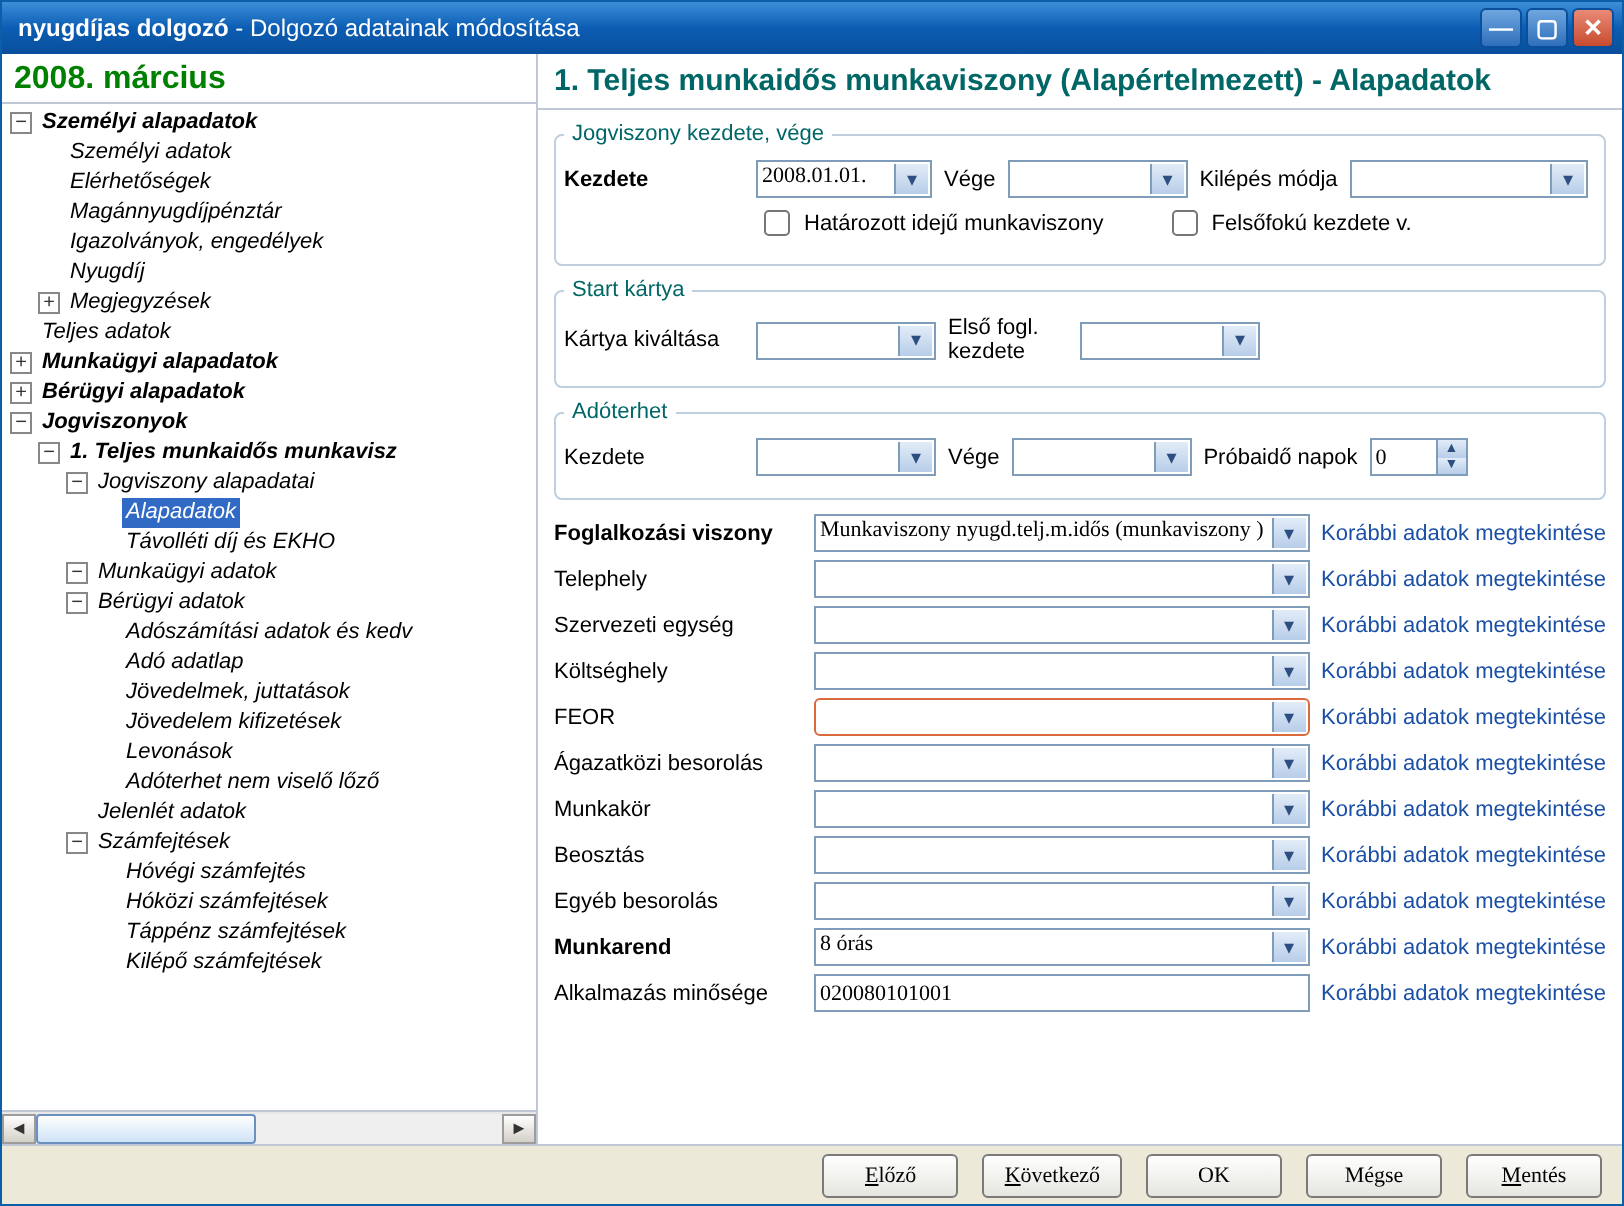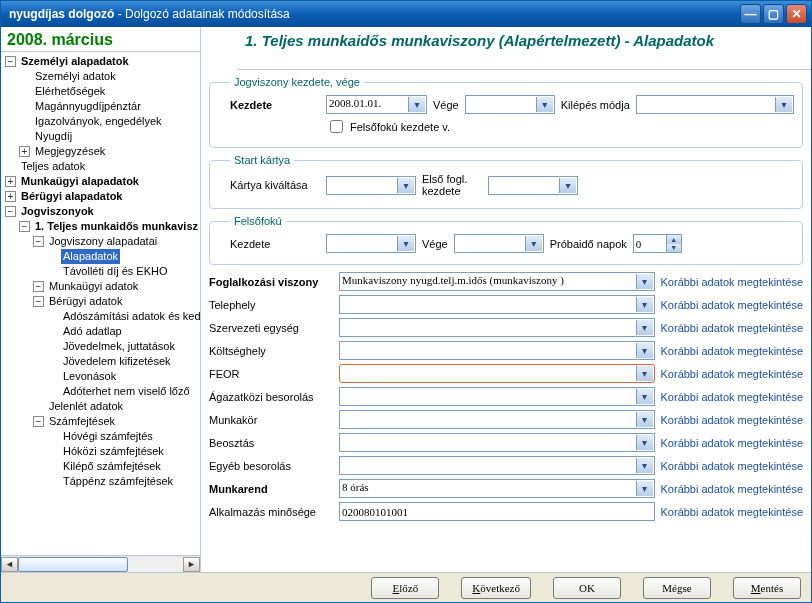--- a/index.html
+++ b/index.html
@@ -38,21 +38,21 @@
     border: 1px solid #0a4f9c;
     border-radius: 3px;
     color: #fff;
     display: flex; align-items: center; justify-content: center;
     font-size: 12px; font-weight: bold;
   }
   .winbtn.close { background: linear-gradient(to bottom,#e98a76,#c74b2e); }
   .content { flex: 1; display: flex; flex-direction: column; background:#fff; }
   .splitter { flex:1; display:flex; overflow:hidden; }
   .left {
-    width: 200px; background:#fff; border-right:1px solid #c0c8d8;
+    width: 268px; background:#fff; border-right:1px solid #c0c8d8;
     display:flex; flex-direction:column;
   }
   .date-header {
     color: #008000; font-size:16px; font-weight:bold;
     padding: 4px 6px 2px 6px;
     border-bottom:1px solid #c0c8d8;
     background:#fff;
   }
   .tree {
     flex:1; overflow:hidden; padding:2px 0;
@@ -61,46 +61,45 @@
   .tree ul { list-style:none; margin:0; padding-left:14px; }
   .tree > ul { padding-left:4px; }
   .tree li { white-space:nowrap; padding:0; margin:0; }
   .tree .row { display:flex; align-items:center; height:15px; }
   .tree .toggle {
     width:11px; height:11px; border:1px solid #888; margin-right:3px;
     font-size:10px; line-height:9px; text-align:center; color:#333; background:#fff;
     display:inline-block; flex-shrink:0;
   }
   .tree .toggle.none { border:none; width:11px; }
-  .tree .label { padding:0 2px; }
+  .tree .label { padding:0 2px;font-style:italic; }
   .tree .selected { background:#316ac5; color:#fff; }
   .hscroll {
     height:17px; background:#e8e8e8; border-top:1px solid #c0c8d8;
     display:flex; align-items:center;
   }
   .hscroll .btn {
     width:17px;height:15px; background:linear-gradient(#fefefe,#d4d0c8);
     border:1px solid #9c9c9c; display:flex;align-items:center;justify-content:center;
     font-size:9px; color:#333;
   }
   .hscroll .track { flex:1; height:15px; background:#efefef; position:relative; }
   .hscroll .thumb { position:absolute; left:0; top:0; width:110px; height:100%;
     background:linear-gradient(#fefefe,#cfe3f7); border:1px solid #6b8fbf; border-radius:2px;}
   .right {
     flex:1; display:flex; flex-direction:column; background:#fff;
   }
   .right-header {
-    color:#006666; font-style:italic; font-weight:bold; font-size:15px;
-    padding:5px 8px 20px 8px;
+    color:#006666; font-weight:bold; font-size:15px;
+    padding:5px 8px 5px 8px;
     border-bottom:1px solid #c0c8d8;
-    margin-left:36px;
   }
   .formarea { flex:1; padding:6px 8px; overflow:hidden; }
   fieldset {
-    border:1px solid #bfcfe0; border-radius:4px; margin:0 0 6px 0; padding:4px 8px 8px 20px;
+    border:1px solid #bfcfe0; border-radius:4px; margin:0 0 6px 0; padding:4px 8px 8px 4px;
   }
   legend { color:#006666; padding:0 4px; font-size:11px; }
   .fr { display:flex; align-items:center; gap:6px; margin:3px 0; }
   .flabel { width:90px; }
   .flabel.bold { font-weight:bold; }
   .combo, .txt {
     height:19px; border:1px solid #7f9db9; background:#fff; font:11px Tahoma;
     padding:1px 2px;
   }
   .combo { position:relative; }
@@ -123,21 +122,21 @@
   }
   .spin .arrows span{ flex:1; display:flex;align-items:center;justify-content:center;
     font-size:7px; background:linear-gradient(#e2ecf8,#b7cde9); color:#2d4e80;}
   .rowgrid { display:flex; align-items:center; margin:2px 0; height:21px; gap:6px;}
   .rowgrid .lab { width:124px; }
   .rowgrid .lab.bold { font-weight:bold; }
   .rowgrid .val { flex:1; }
   .link { color:#1a4fa6; cursor:pointer; white-space:nowrap; font-size:11px; }
   .buttonbar {
     height:30px; border-top:1px solid #c0c8d8; background:#ece9d8;
-    display:flex; align-items:center; justify-content:flex-end; gap:22px; padding:0 10px;
+    display:flex; align-items:center; justify-content:flex-end; gap:12px; padding:0 10px;
   }
   .btn3d {
     height:22px; min-width:68px; padding:0 10px;
     background:linear-gradient(#fefefe,#e6e6e0);
     border:1px solid #7a7a7a; border-radius:3px;
     font:11px Tahoma; display:flex;align-items:center;justify-content:center;
   }
   .btn3d u { text-decoration:underline; }
 </style>
 </head>
@@ -325,27 +324,27 @@
                           </li>
                         <li>
                             <div class="row">
                               <span class="toggle none"></span>
                               <span class="label">Hóközi számfejtések</span>
                             </div>
                           </li>
                         <li>
                             <div class="row">
                               <span class="toggle none"></span>
+                              <span class="label">Táppénz számfejtések</span>
+                            </div>
+                          </li>
+                        <li>
+                            <div class="row">
+                              <span class="toggle none"></span>
                               <span class="label">Kilépő számfejtések</span>
-                            </div>
-                          </li>
-                        <li>
-                            <div class="row">
-                              <span class="toggle none"></span>
-                              <span class="label">Táppénz számfejtések</span>
                             </div>
                           </li>
                       </ul>
                     </li>
                   </ul>
                 </li>
               </ul>
             </li>
           </ul>
         </div>
@@ -358,46 +357,50 @@
         </div>
       </div>
 
       <div class="right">
         <div class="right-header">1. Teljes munkaidős munkaviszony (Alapértelmezett) - Alapadatok</div>
         <div class="formarea">
           <fieldset>
             <legend>Jogviszony kezdete, vége</legend>
             <div class="fr">
               <span class="flabel bold">Kezdete</span>
-              <div class="combo" style="width:101px"><span>2008.01.01.</span></div>
+              <div class="combo" style="width:88px"><span>2008.01.01.</span></div>
               <span>Vége</span>
               <div class="combo" style="width:90px"></div>
               <span>Kilépés módja</span>
               <div class="combo" style="flex:1"></div>
             </div>
             <div class="fr" style="margin-left:96px; gap:30px;">
+              <label class="chk">
+                  <input type="checkbox" style="">
+                  <span>Határozott idejű munkaviszony</span>
+                </label>
               <label class="chk">
                   <input type="checkbox" style="">
                   <span>Felsőfokú kezdete v.</span>
                 </label>
             </div>
           </fieldset>
 
           <fieldset>
             <legend>Start kártya</legend>
             <div class="fr">
               <span class="flabel">Kártya kiváltása</span>
               <div class="combo" style="width:90px"></div>
               <span style="width:60px">Első fogl. kezdete</span>
               <div class="combo" style="width:90px"></div>
             </div>
           </fieldset>
 
           <fieldset>
-            <legend>Felsőfokú</legend>
+            <legend>Adóterhet</legend>
             <div class="fr">
               <span class="flabel">Kezdete</span>
               <div class="combo" style="width:90px"></div>
               <span>Vége</span>
               <div class="combo" style="width:90px"></div>
               <span>Próbaidő napok</span>
               <div class="spin">
                 <input class="txt" value="0" style="">
                 <div class="arrows">
                     <span>▲</span>

